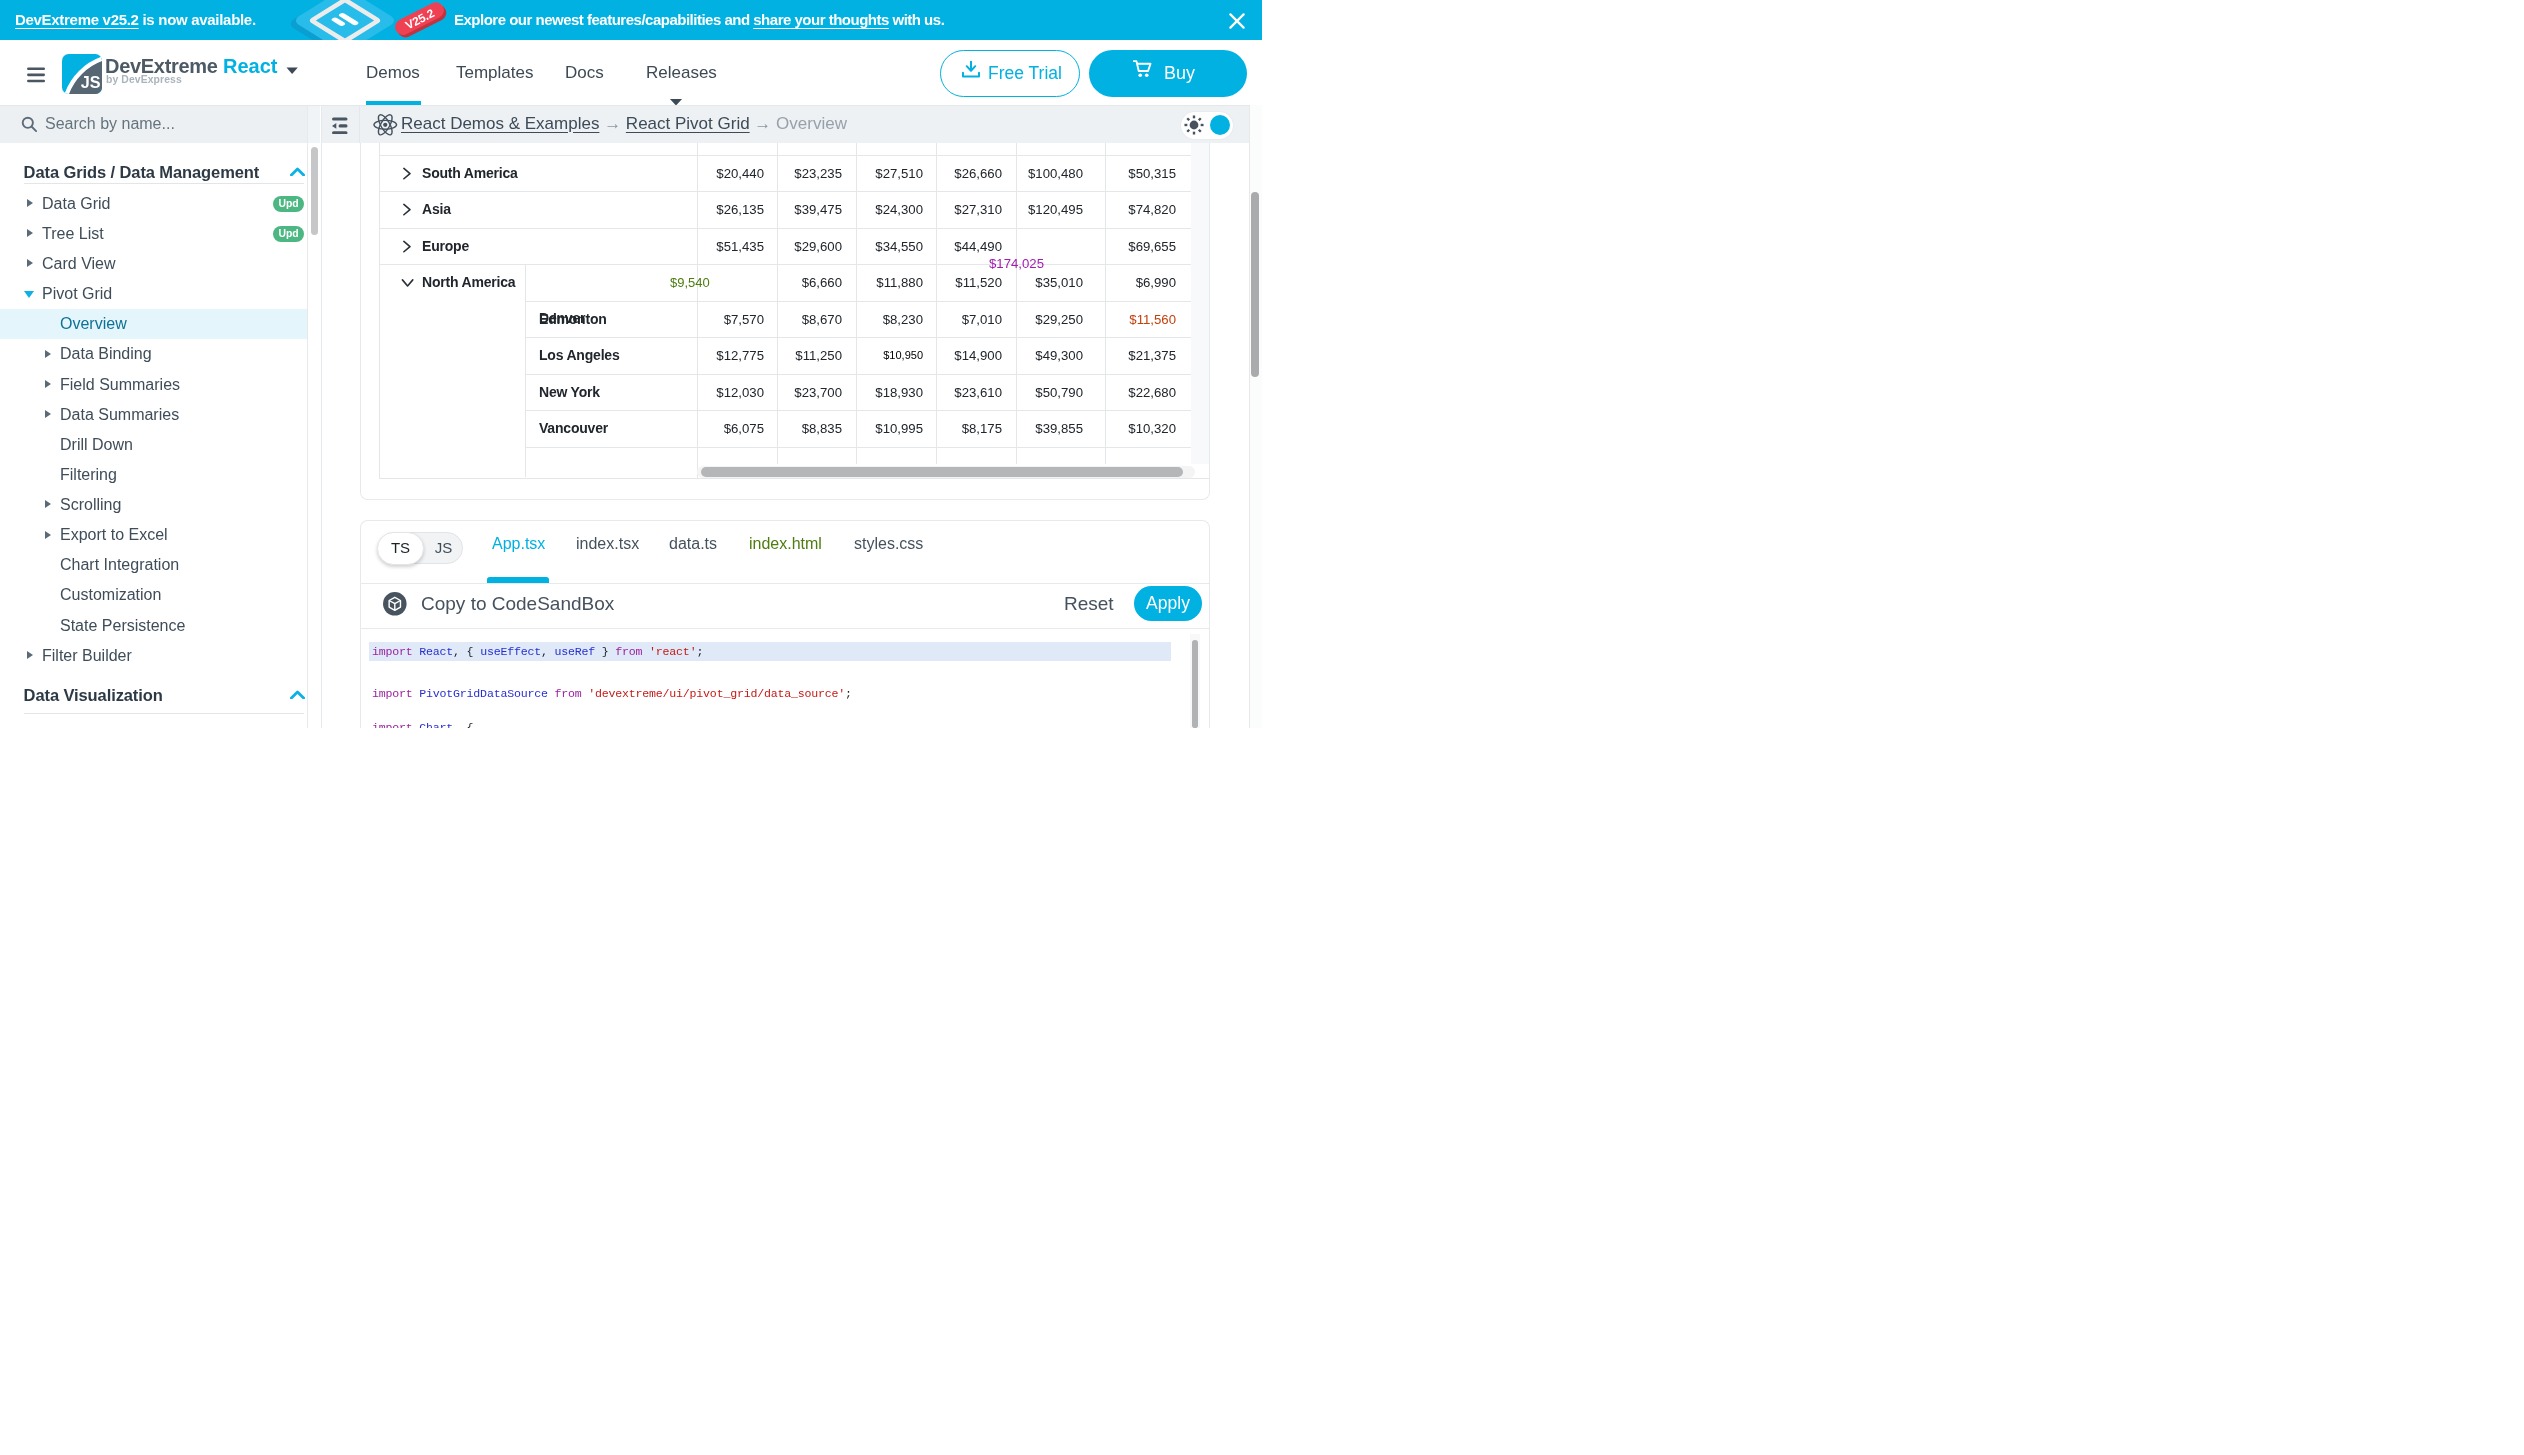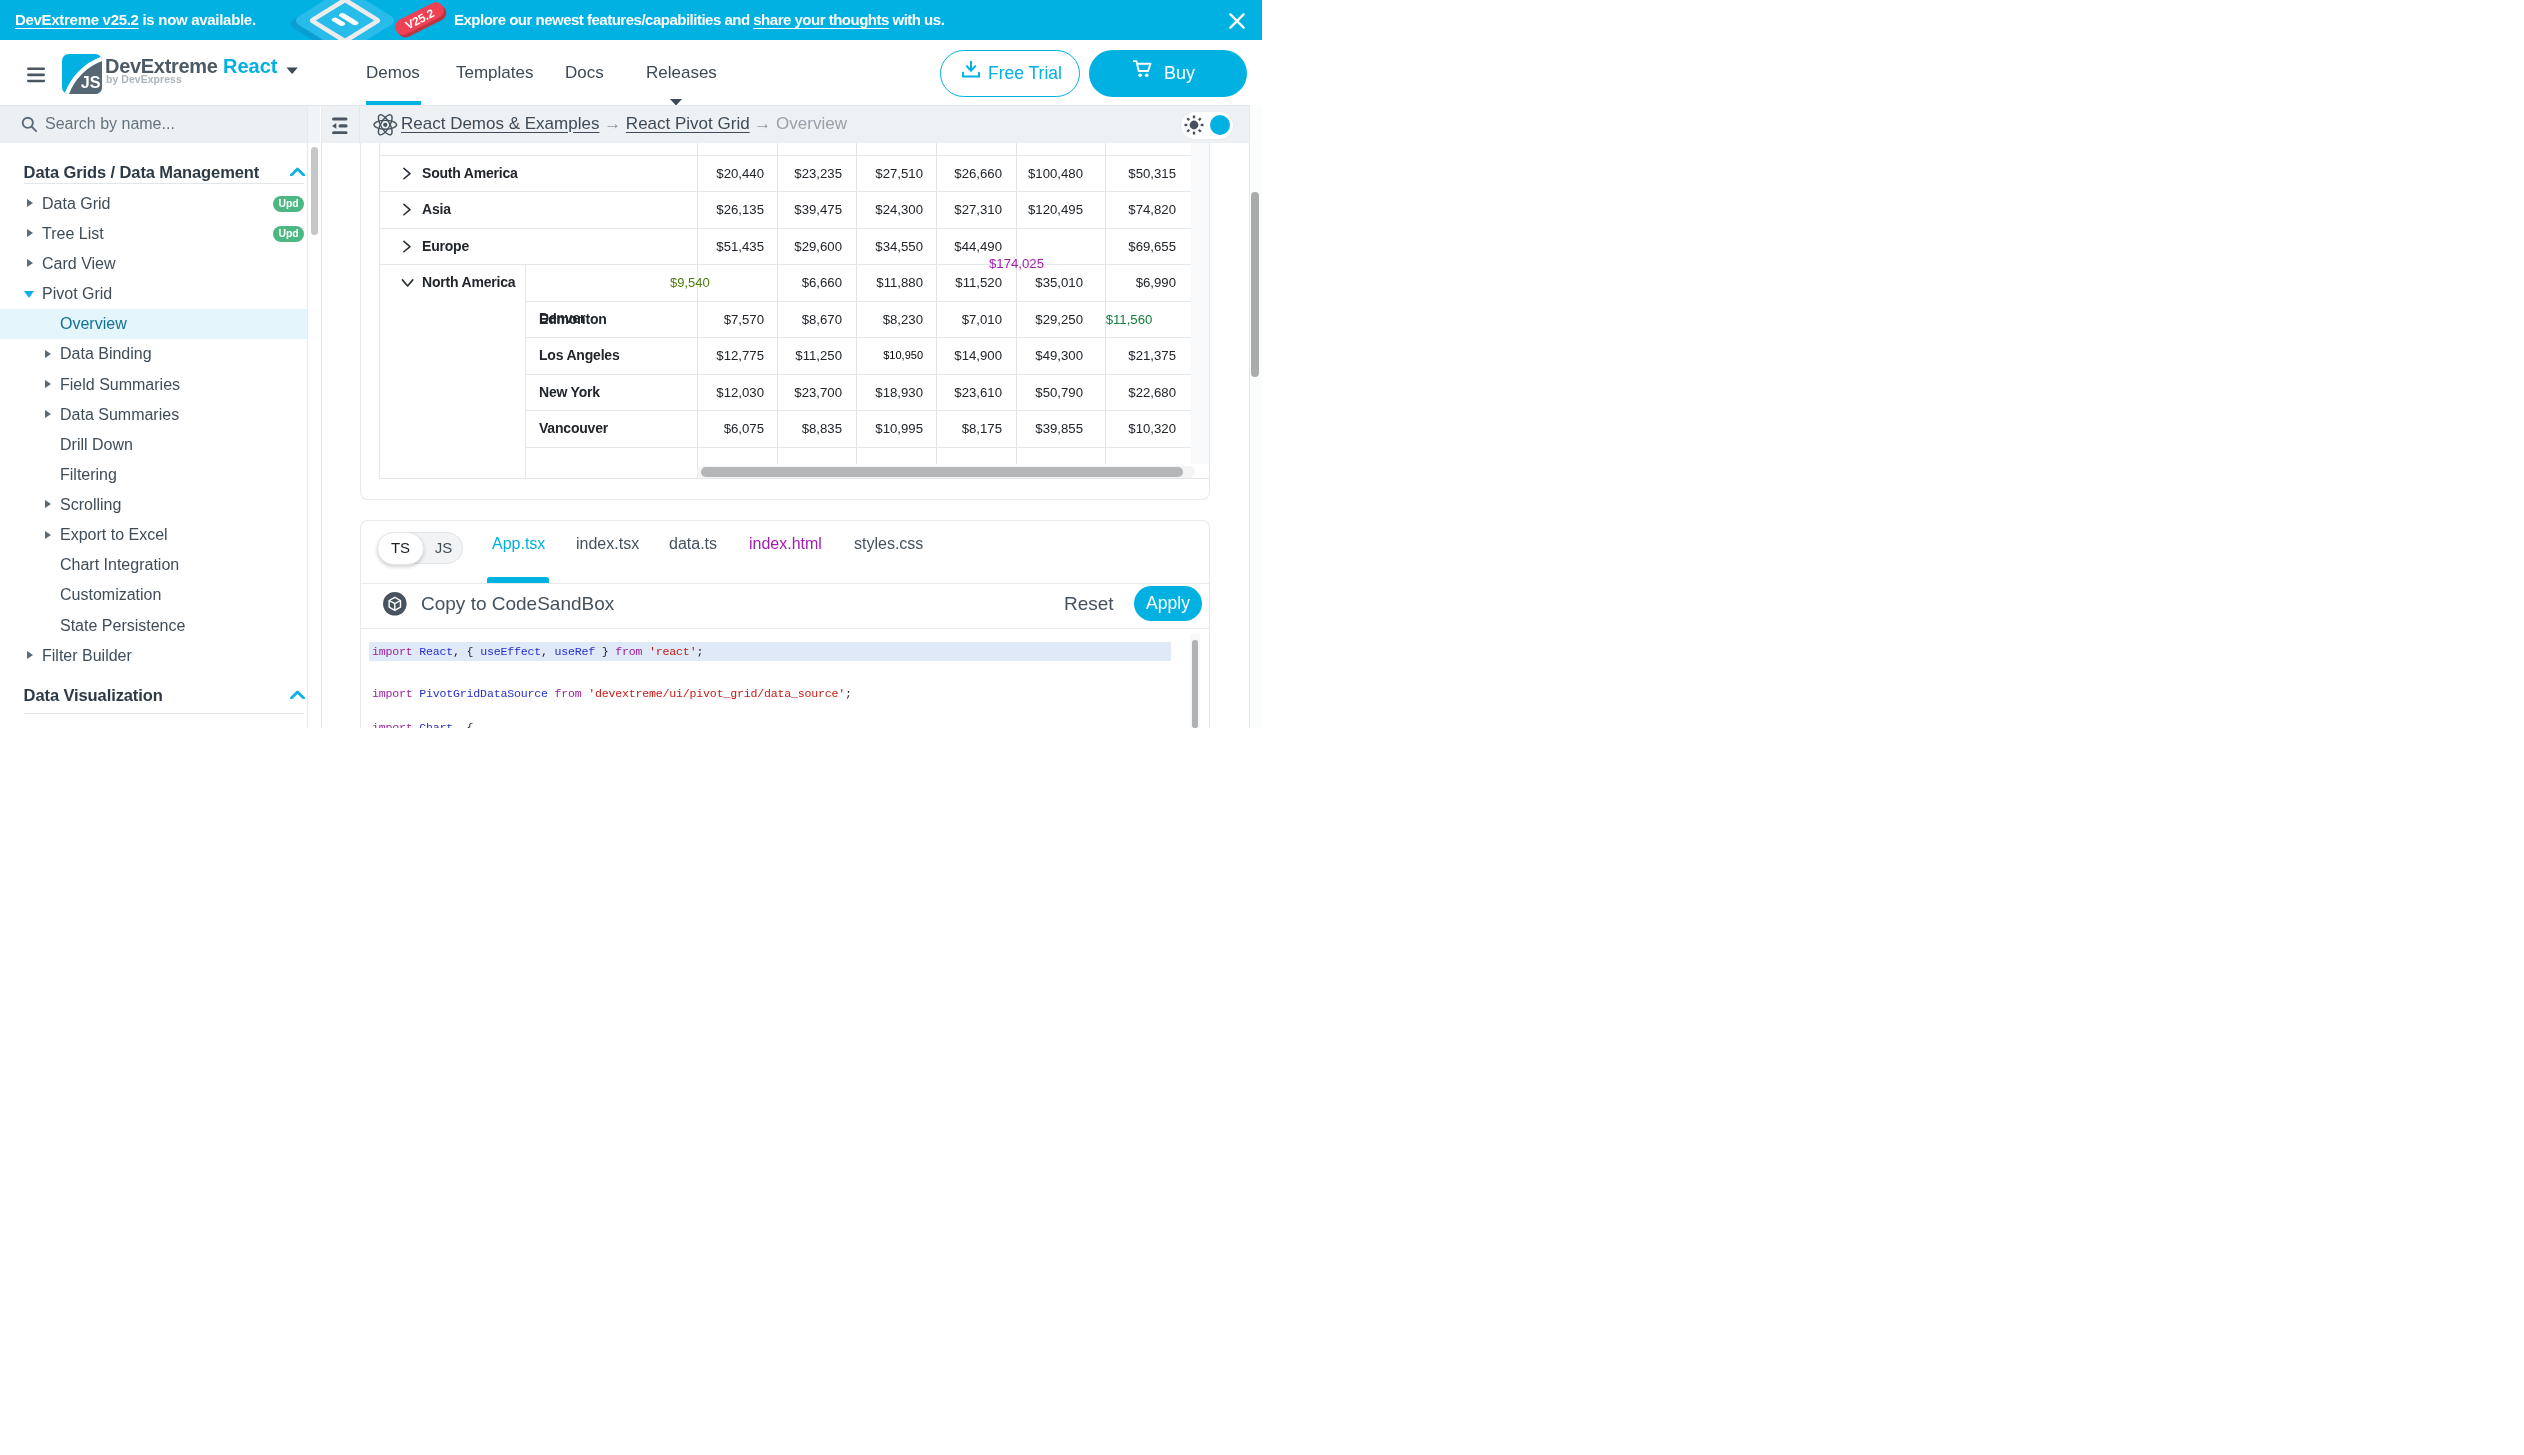--- a/index.html
+++ b/index.html
@@ -220,21 +220,21 @@
 <div class="abs" style="left:829px;top:273px;width:94px;height:19px;line-height:19px;text-align:right;font-size:13.2px;color:#21262c;">$11,880</div>
 <div class="abs" style="left:908px;top:273px;width:94px;height:19px;line-height:19px;text-align:right;font-size:13.2px;color:#21262c;">$11,520</div>
 <div class="abs" style="left:989px;top:273px;width:94px;height:19px;line-height:19px;text-align:right;font-size:13.2px;color:#21262c;">$35,010</div>
 <div class="abs" style="left:1082px;top:273px;width:94px;height:19px;line-height:19px;text-align:right;font-size:13.2px;color:#21262c;">$6,990</div>
 <div class="abs" style="left:539px;top:310px;height:19px;line-height:19px;font-size:14px;font-weight:700;color:#21262c;letter-spacing:-0.2px;">Edmonton</div>
 <div class="abs" style="left:670px;top:310px;width:94px;height:19px;line-height:19px;text-align:right;font-size:13.2px;color:#21262c;">$7,570</div>
 <div class="abs" style="left:748px;top:310px;width:94px;height:19px;line-height:19px;text-align:right;font-size:13.2px;color:#21262c;">$8,670</div>
 <div class="abs" style="left:829px;top:310px;width:94px;height:19px;line-height:19px;text-align:right;font-size:13.2px;color:#21262c;">$8,230</div>
 <div class="abs" style="left:908px;top:310px;width:94px;height:19px;line-height:19px;text-align:right;font-size:13.2px;color:#21262c;">$7,010</div>
 <div class="abs" style="left:989px;top:310px;width:94px;height:19px;line-height:19px;text-align:right;font-size:13.2px;color:#21262c;">$29,250</div>
-<div class="abs" style="left:1082px;top:310px;width:94px;height:19px;line-height:19px;text-align:center;font-size:13.2px;color:#15803d;">$11,560</div>
+<div class="abs" style="left:1082px;top:310px;width:94px;height:19px;line-height:19px;text-align:right;font-size:13.2px;color:#c2410c;">$11,560</div>
 <div class="abs" style="left:539px;top:346px;height:19px;line-height:19px;font-size:14px;font-weight:700;color:#21262c;letter-spacing:-0.2px;">Los Angeles</div>
 <div class="abs" style="left:670px;top:346px;width:94px;height:19px;line-height:19px;text-align:right;font-size:13.2px;color:#21262c;">$12,775</div>
 <div class="abs" style="left:748px;top:346px;width:94px;height:19px;line-height:19px;text-align:right;font-size:13.2px;color:#21262c;">$11,250</div>
 <div class="abs" style="left:829px;top:346px;width:94px;height:19px;line-height:19px;text-align:right;font-size:11px;color:#000000;">$10,950</div>
 <div class="abs" style="left:908px;top:346px;width:94px;height:19px;line-height:19px;text-align:right;font-size:13.2px;color:#21262c;">$14,900</div>
 <div class="abs" style="left:989px;top:346px;width:94px;height:19px;line-height:19px;text-align:right;font-size:13.2px;color:#21262c;">$49,300</div>
 <div class="abs" style="left:1082px;top:346px;width:94px;height:19px;line-height:19px;text-align:right;font-size:13.2px;color:#21262c;">$21,375</div>
 <div class="abs" style="left:539px;top:383px;height:19px;line-height:19px;font-size:14px;font-weight:700;color:#21262c;letter-spacing:-0.2px;">New York</div>
 <div class="abs" style="left:670px;top:383px;width:94px;height:19px;line-height:19px;text-align:right;font-size:13.2px;color:#21262c;">$12,030</div>
 <div class="abs" style="left:748px;top:383px;width:94px;height:19px;line-height:19px;text-align:right;font-size:13.2px;color:#21262c;">$23,700</div>
@@ -252,21 +252,21 @@
 <div class="abs" style="left:697px;top:466px;width:498px;height:11.8px;background:#f4f4f4;border-radius:5.7px;"></div>
 <div class="abs" style="left:701px;top:467px;width:482px;height:10px;background:#b5b6b8;border-radius:5.2px;"></div>
 <div class="abs" style="left:360px;top:520px;width:850px;height:217px;border:0.9px solid #e7eaec;border-bottom:none;border-radius:7.6px 7.6px 0 0;background:#fff;"></div>
 <div class="abs" style="left:378px;top:532px;width:85px;height:32px;background:#f1f3f4;border:0.9px solid #e1e5e8;border-radius:16.5px;"></div>
 <div class="abs" style="left:377px;top:532px;width:47px;height:33px;background:#fff;border:0.9px solid #e3e6e9;border-radius:16.5px;box-shadow:0 1.9px 3.8px rgba(0,0,0,0.18);"></div>
 <div class="abs" style="left:377px;top:532px;width:47px;height:32px;line-height:32px;text-align:center;font-size:15px;color:#1b2126;">TS</div>
 <div class="abs" style="left:424px;top:532px;width:39px;height:32px;line-height:32px;text-align:center;font-size:15px;color:#3f4d59;">JS</div>
 <div class="abs" style="left:492px;top:520px;height:48px;line-height:48px;font-size:16px;color:#00b0df;">App.tsx</div>
 <div class="abs" style="left:576px;top:520px;height:48px;line-height:48px;font-size:16px;color:#45525e;">index.tsx</div>
 <div class="abs" style="left:669px;top:520px;height:48px;line-height:48px;font-size:16px;color:#45525e;">data.ts</div>
-<div class="abs" style="left:749px;top:520px;height:48px;line-height:48px;font-size:16px;color:#a21caf;">index.html</div>
+<div class="abs" style="left:749px;top:520px;height:48px;line-height:48px;font-size:16px;color:#4d7c0f;">index.html</div>
 <div class="abs" style="left:854px;top:520px;height:48px;line-height:48px;font-size:16px;color:#45525e;">styles.css</div>
 <div class="abs" style="left:487px;top:577px;width:62px;height:5.7px;background:#00b1e1;border-radius:2.8px 2.8px 0 0;"></div>
 <div class="abs" style="left:361px;top:583px;width:848px;height:0.9px;background:#e7eaec;"></div>
 <svg class="abs" style="left:383px;top:592px;" width="23.6" height="23.6" viewBox="0 0 25 25">
 <circle cx="12.5" cy="12.5" r="12.5" fill="#47545f"></circle>
 <g stroke="#fff" stroke-width="1.5" fill="none" stroke-linejoin="round">
 <path d="M12.5 5.6 L18.5 9 L18.5 16 L12.5 19.4 L6.5 16 L6.5 9 Z"></path>
 <path d="M6.5 9 L12.5 12.4 L18.5 9 M12.5 12.4 L12.5 19.4"></path>
 </g>
   </svg>

